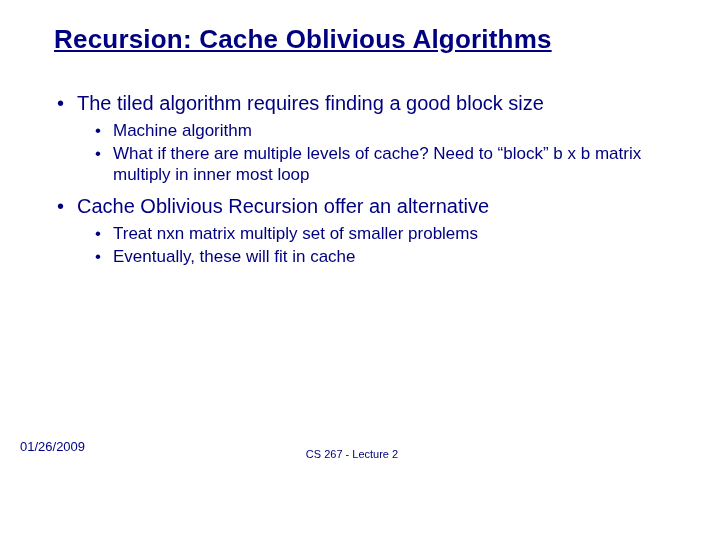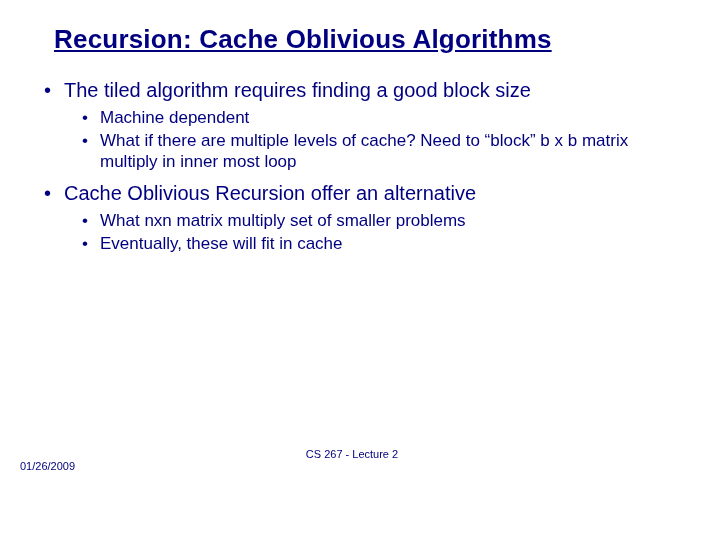--- a/index.html
+++ b/index.html
@@ -29,21 +29,21 @@
     letter-spacing: 0.2px;
   }
   .body {
     position: absolute;
     top: 74px;
     left: 36px;
     right: 36px;
   }
   ul.outer, ul.inner {
     list-style: none;
-    margin: 4px;
+    margin: 17px;
     padding: 0;
   }
   ul.outer > li {
     position: relative;
     padding-left: 24px;
     font-size: 20px;
     line-height: 1.22;
     margin-bottom: 2px;
   }
   ul.outer > li::before {
@@ -72,22 +72,22 @@
     position: absolute;
     left: 2px;
     top: 0;
     font-size: 17px;
     line-height: 1.22;
     color: #000080;
   }
   .footer-date {
     position: absolute;
     left: 20px;
-    bottom: 10px;
-    font-size: 11px;
+    bottom: 28px;
+    font-size: 13px;
     color: #000080;
   }
   .footer-center {
     position: absolute;
     bottom: 22px;
     left: 0;
     right: 16px;
     text-align: center;
     font-size: 11px;
     color: #000080;
@@ -108,32 +108,32 @@
 <div class="slide">
 
   <div class="title">Recursion: Cache Oblivious Algorithms</div>
 
   <div class="body">
     <ul class="outer">
       <li>
         <span>The tiled algorithm requires finding a good block size</span>
         <ul class="inner">
           <li>
-            <span>Machine dependent</span>
+            <span>Machine algorithm</span>
           </li>
           <li>
             <span>What if there are multiple levels of cache? Need to “block” b x b matrix multiply in inner most loop</span>
           </li>
         </ul>
       </li>
       <li>
         <span>Cache Oblivious Recursion offer an alternative</span>
         <ul class="inner">
           <li>
-            <span>What nxn matrix multiply set of smaller problems</span>
+            <span>Treat nxn matrix multiply set of smaller problems</span>
           </li>
           <li>
             <span>Eventually, these will fit in cache</span>
           </li>
         </ul>
       </li>
     </ul>
   </div>
 
   <div class="footer-date">01/26/2009</div>

